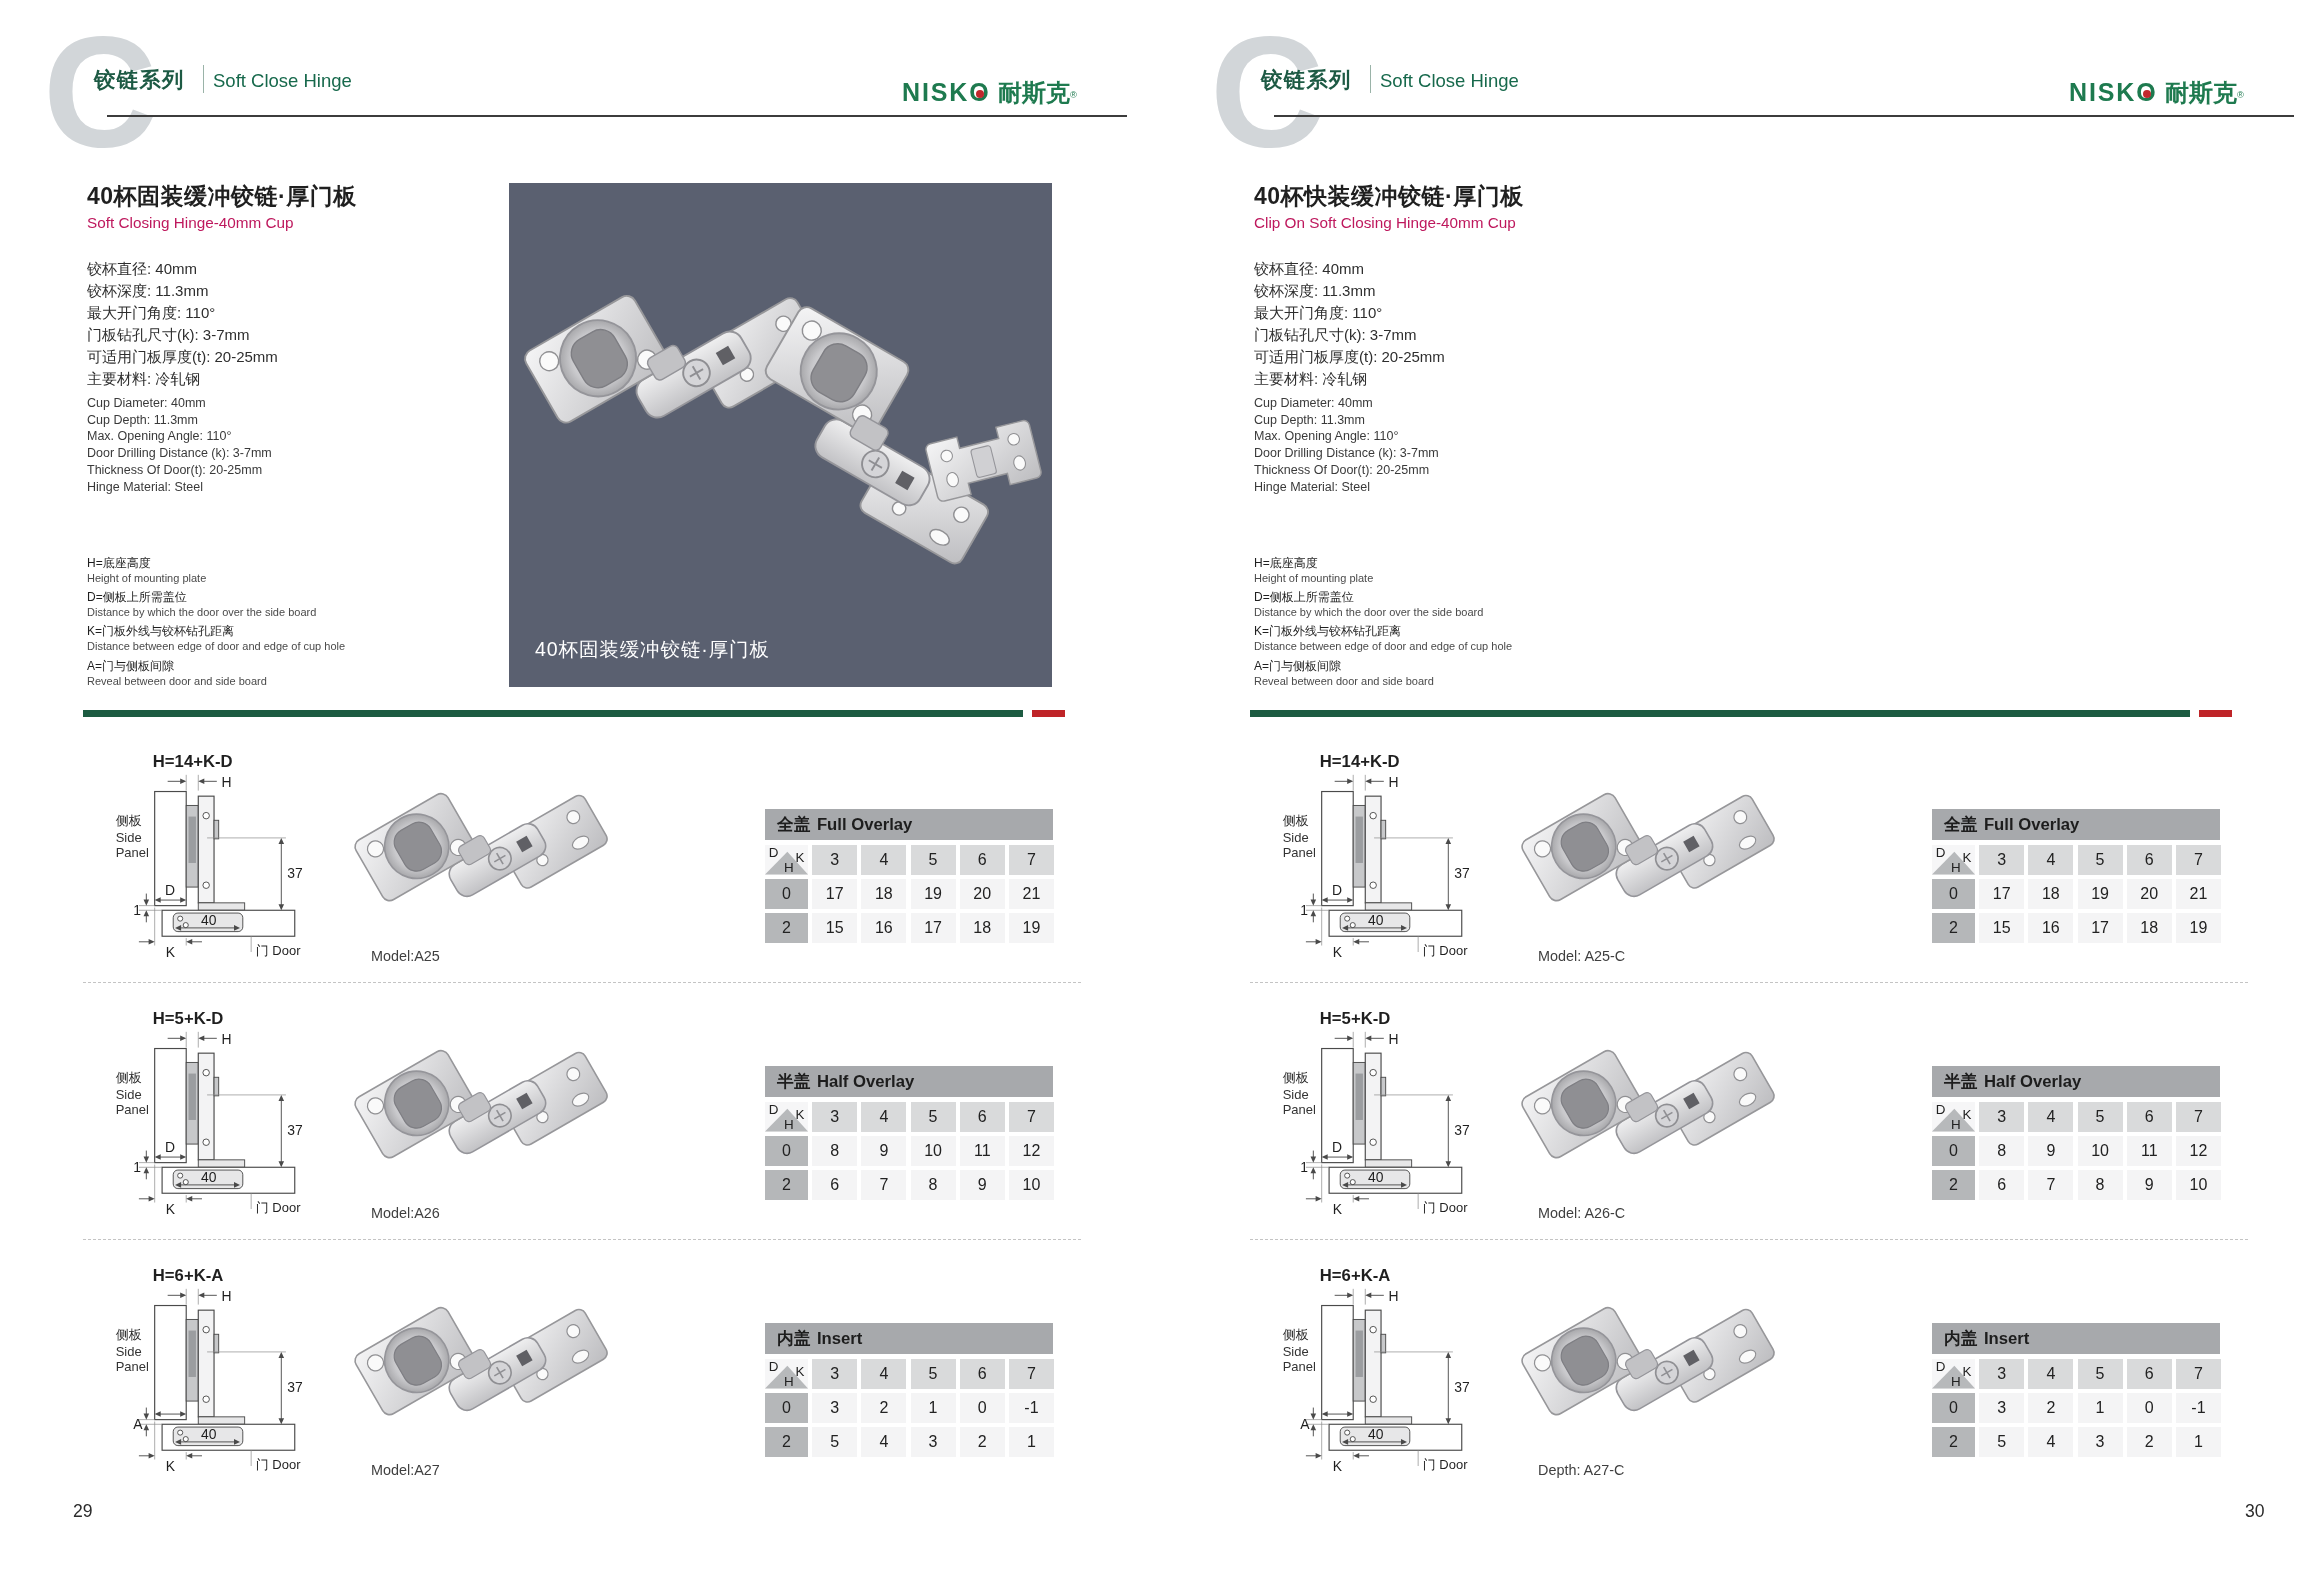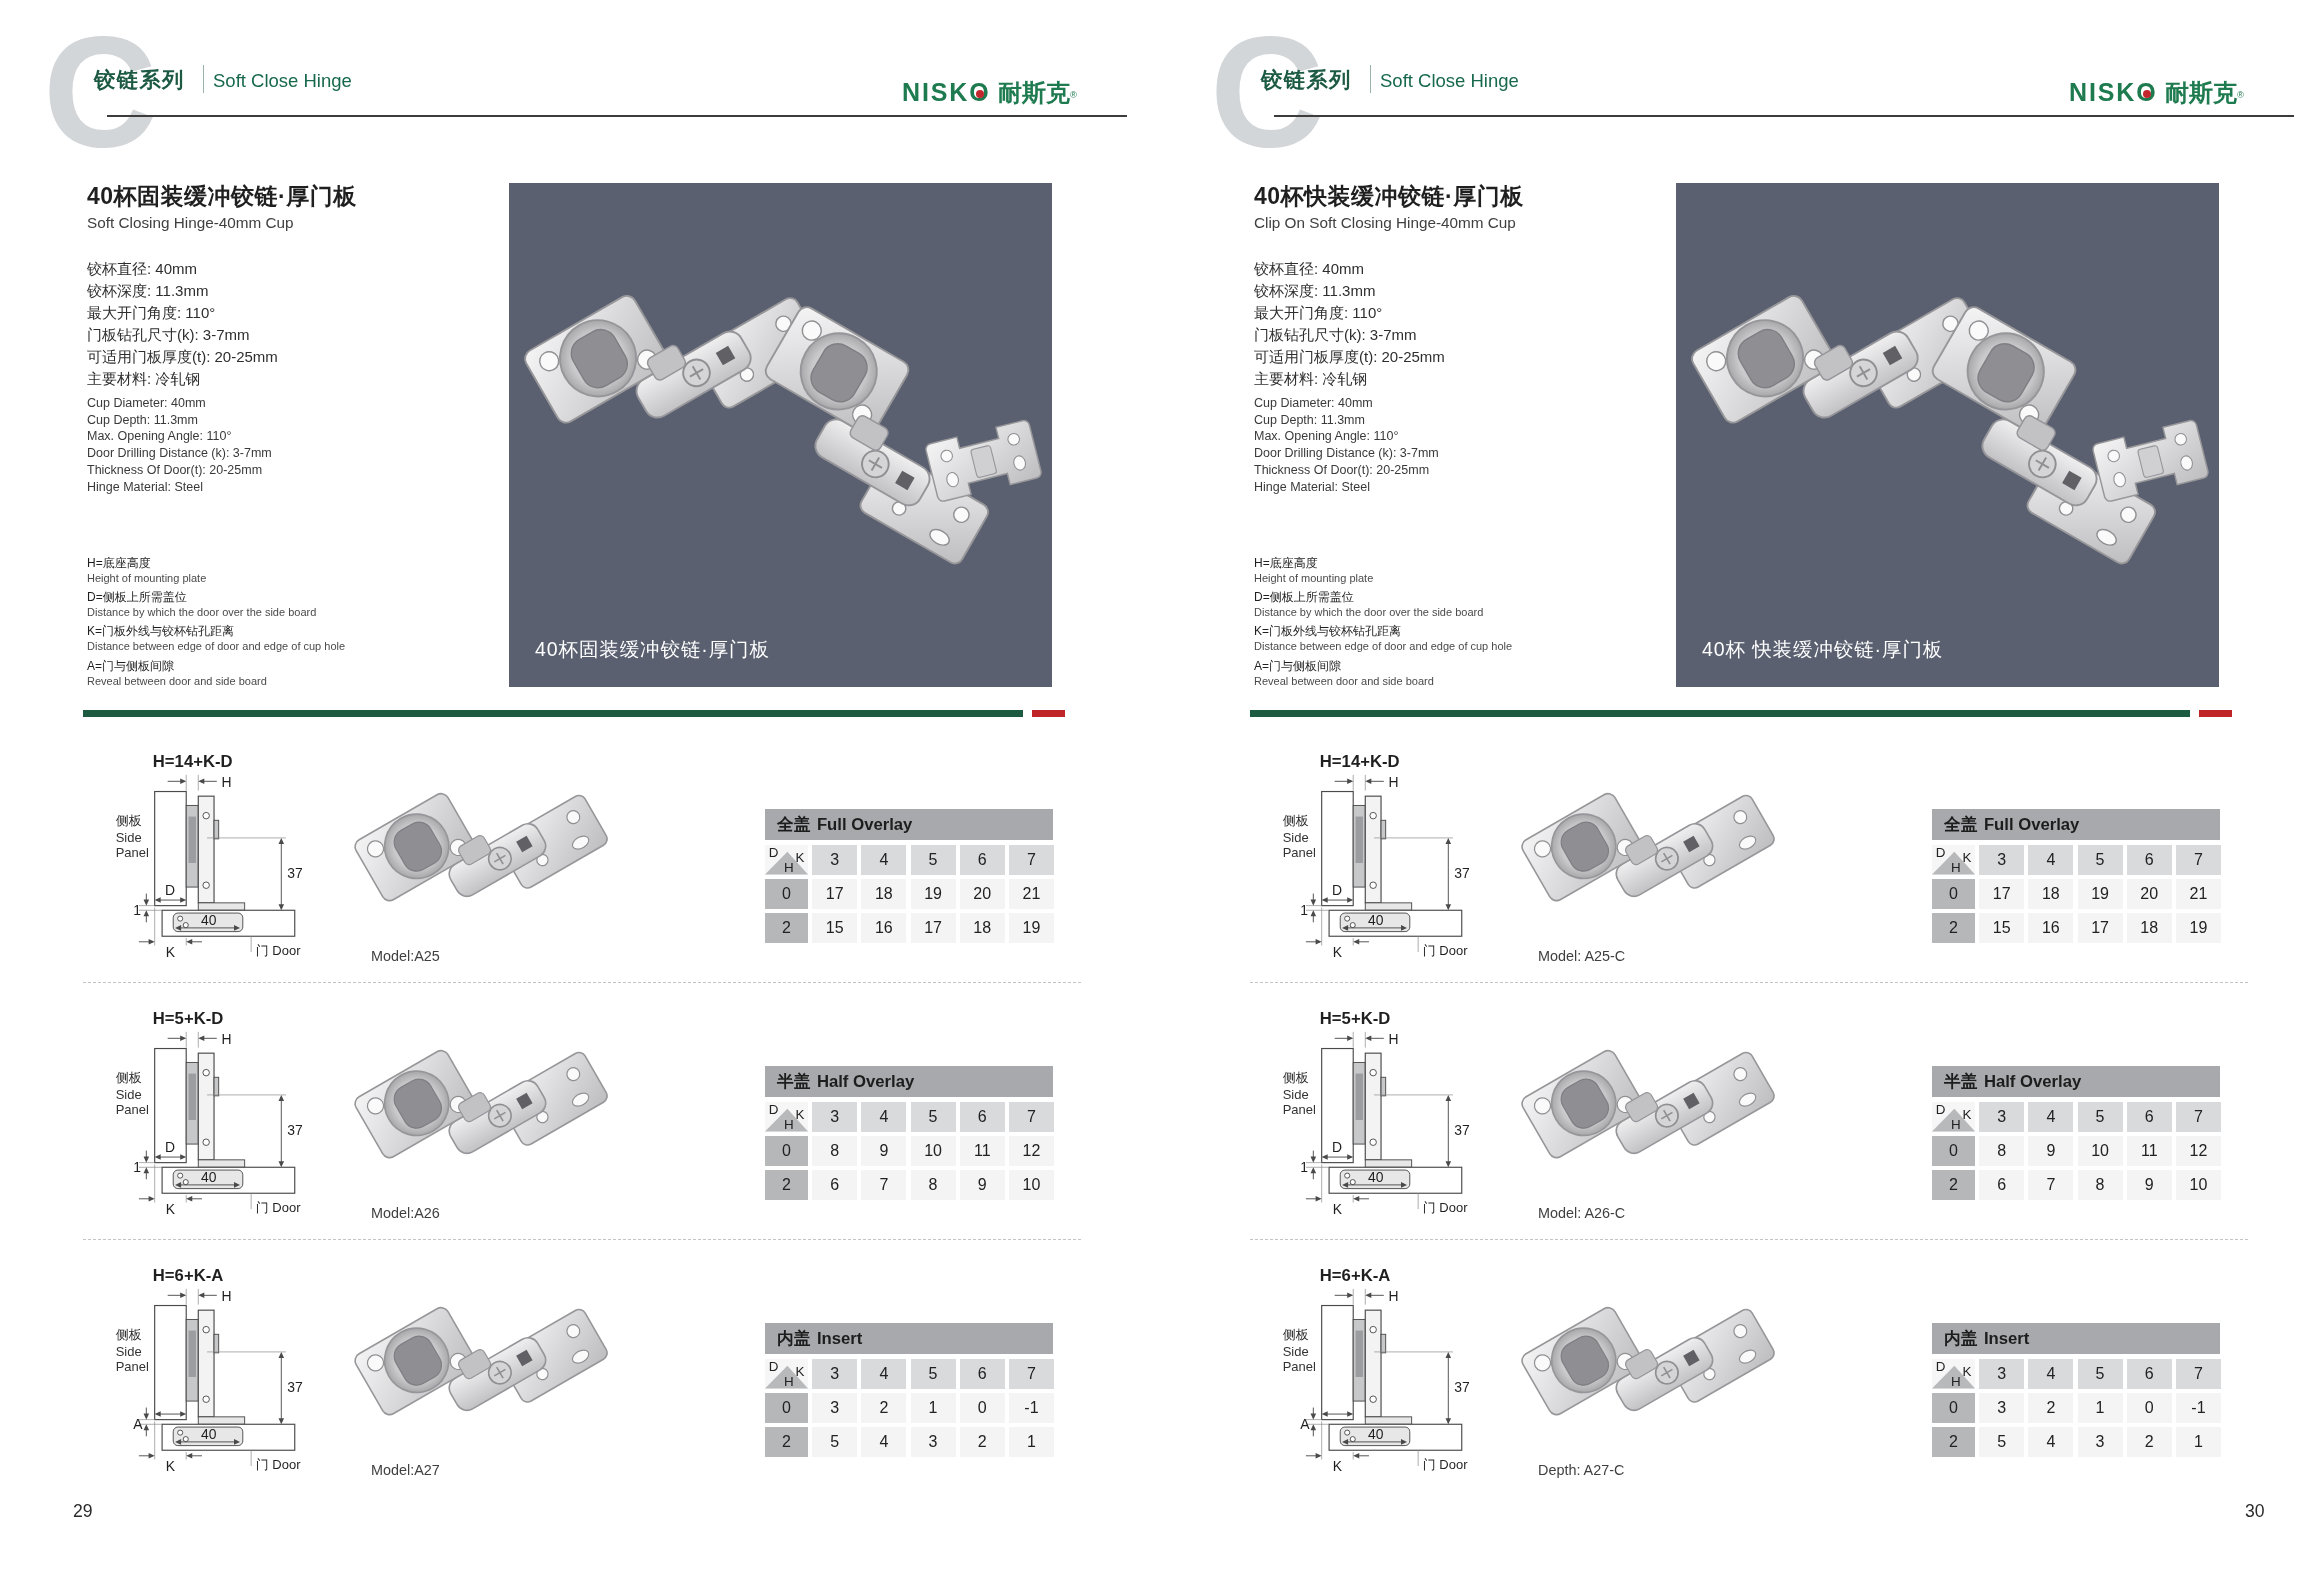--- a/index.html
+++ b/index.html
@@ -21,21 +21,21 @@
   .nisko-en{font-size:25px;font-weight:bold;color:#1e7a4f;letter-spacing:1.9px;}
   .logo-o{position:relative;display:inline-block;}
   .logo-o::after{content:"";position:absolute;left:50%;top:55%;width:8px;height:8px;
           background:#c1272d;border-radius:50%;transform:translate(-50%,-50%);}
   .nisko-cn{font-size:24px;font-weight:bold;color:#1e7a4f;margin-left:7.4px;}
   .reg{font-size:9.3px;color:#1e7a4f;vertical-align:super;}
 
   
   .prod-title-cn{position:absolute;left:87px;top:181px;font-size:23px;font-weight:bold;
           color:#1f1f1f;letter-spacing:0.5px;}
-  .prod-title-en{position:absolute;left:87px;top:214px;font-size:15.3px;color:#404040;}
+  .prod-title-en{position:absolute;left:87px;top:214px;font-size:15.3px;color:#be185d;}
   .specs-cn{position:absolute;left:87px;top:258px;font-size:15px;line-height:22px;color:#2e2e2e;}
   .specs-en{position:absolute;left:87px;top:395px;font-size:12.5px;line-height:16.7px;color:#3a3a3a;}
   .defs{position:absolute;left:87px;top:555px;}
   .def-cn{font-size:12px;color:#1f1f1f;line-height:16px;}
   .def-en{font-size:11px;color:#4a4a4a;line-height:14px;margin-bottom:4.2px;}
 
   
   .photo{position:absolute;left:509px;top:183px;width:543px;height:504px;background:#5a6070;}
   .photo-svg{position:absolute;left:0;top:0;width:100%;height:100%;}
   .photo-caption{position:absolute;left:26px;bottom:24px;font-size:19.5px;color:#ffffff;letter-spacing:0.9px;}
@@ -508,34 +508,20 @@
     <div class="def-cn">H=底座高度</div>
     <div class="def-en">Height of mounting plate</div>
     <div class="def-cn">D=侧板上所需盖位</div>
     <div class="def-en">Distance by which the door over the side board</div>
     <div class="def-cn">K=门板外线与铰杯钻孔距离</div>
     <div class="def-en">Distance between edge of door and edge of cup hole</div>
     <div class="def-cn">A=门与侧板间隙</div>
     <div class="def-en">Reveal between door and side board</div>
   </div>
 
-  <div class="photo">
-    <svg class="photo-svg" viewBox="0 0 1170 1086">
-      <g transform="translate(70,150) scale(2.05)">
-            <use href="#hingePhoto" width="300" height="240"></use>
-          </g>
-      <g transform="translate(480,330) scale(2.05) rotate(60 150 120)">
-            <use href="#hingePhoto" width="300" height="240"></use>
-          </g>
-      <g transform="translate(880,540) scale(1.55) rotate(-14)">
-            <use href="#mountPlate" width="160" height="120"></use>
-          </g>
-    </svg>
-    <div class="photo-caption">40杯 快装缓冲铰链·厚门板</div>
-  </div>
 
   <div class="sep-green"></div>
   <div class="sep-red"></div>
 
   <div class="section sec0">
     <svg class="diag" viewBox="0 0 470 470">
       <text x="88" y="44" class="dg-formula">H=14+K-D</text>
       <line x1="160" y1="60" x2="160" y2="94" class="thin"></line>
           <line x1="186" y1="60" x2="186" y2="94" class="thin"></line>
       <line x1="120" y1="74" x2="156" y2="74" class="dim"></line>

